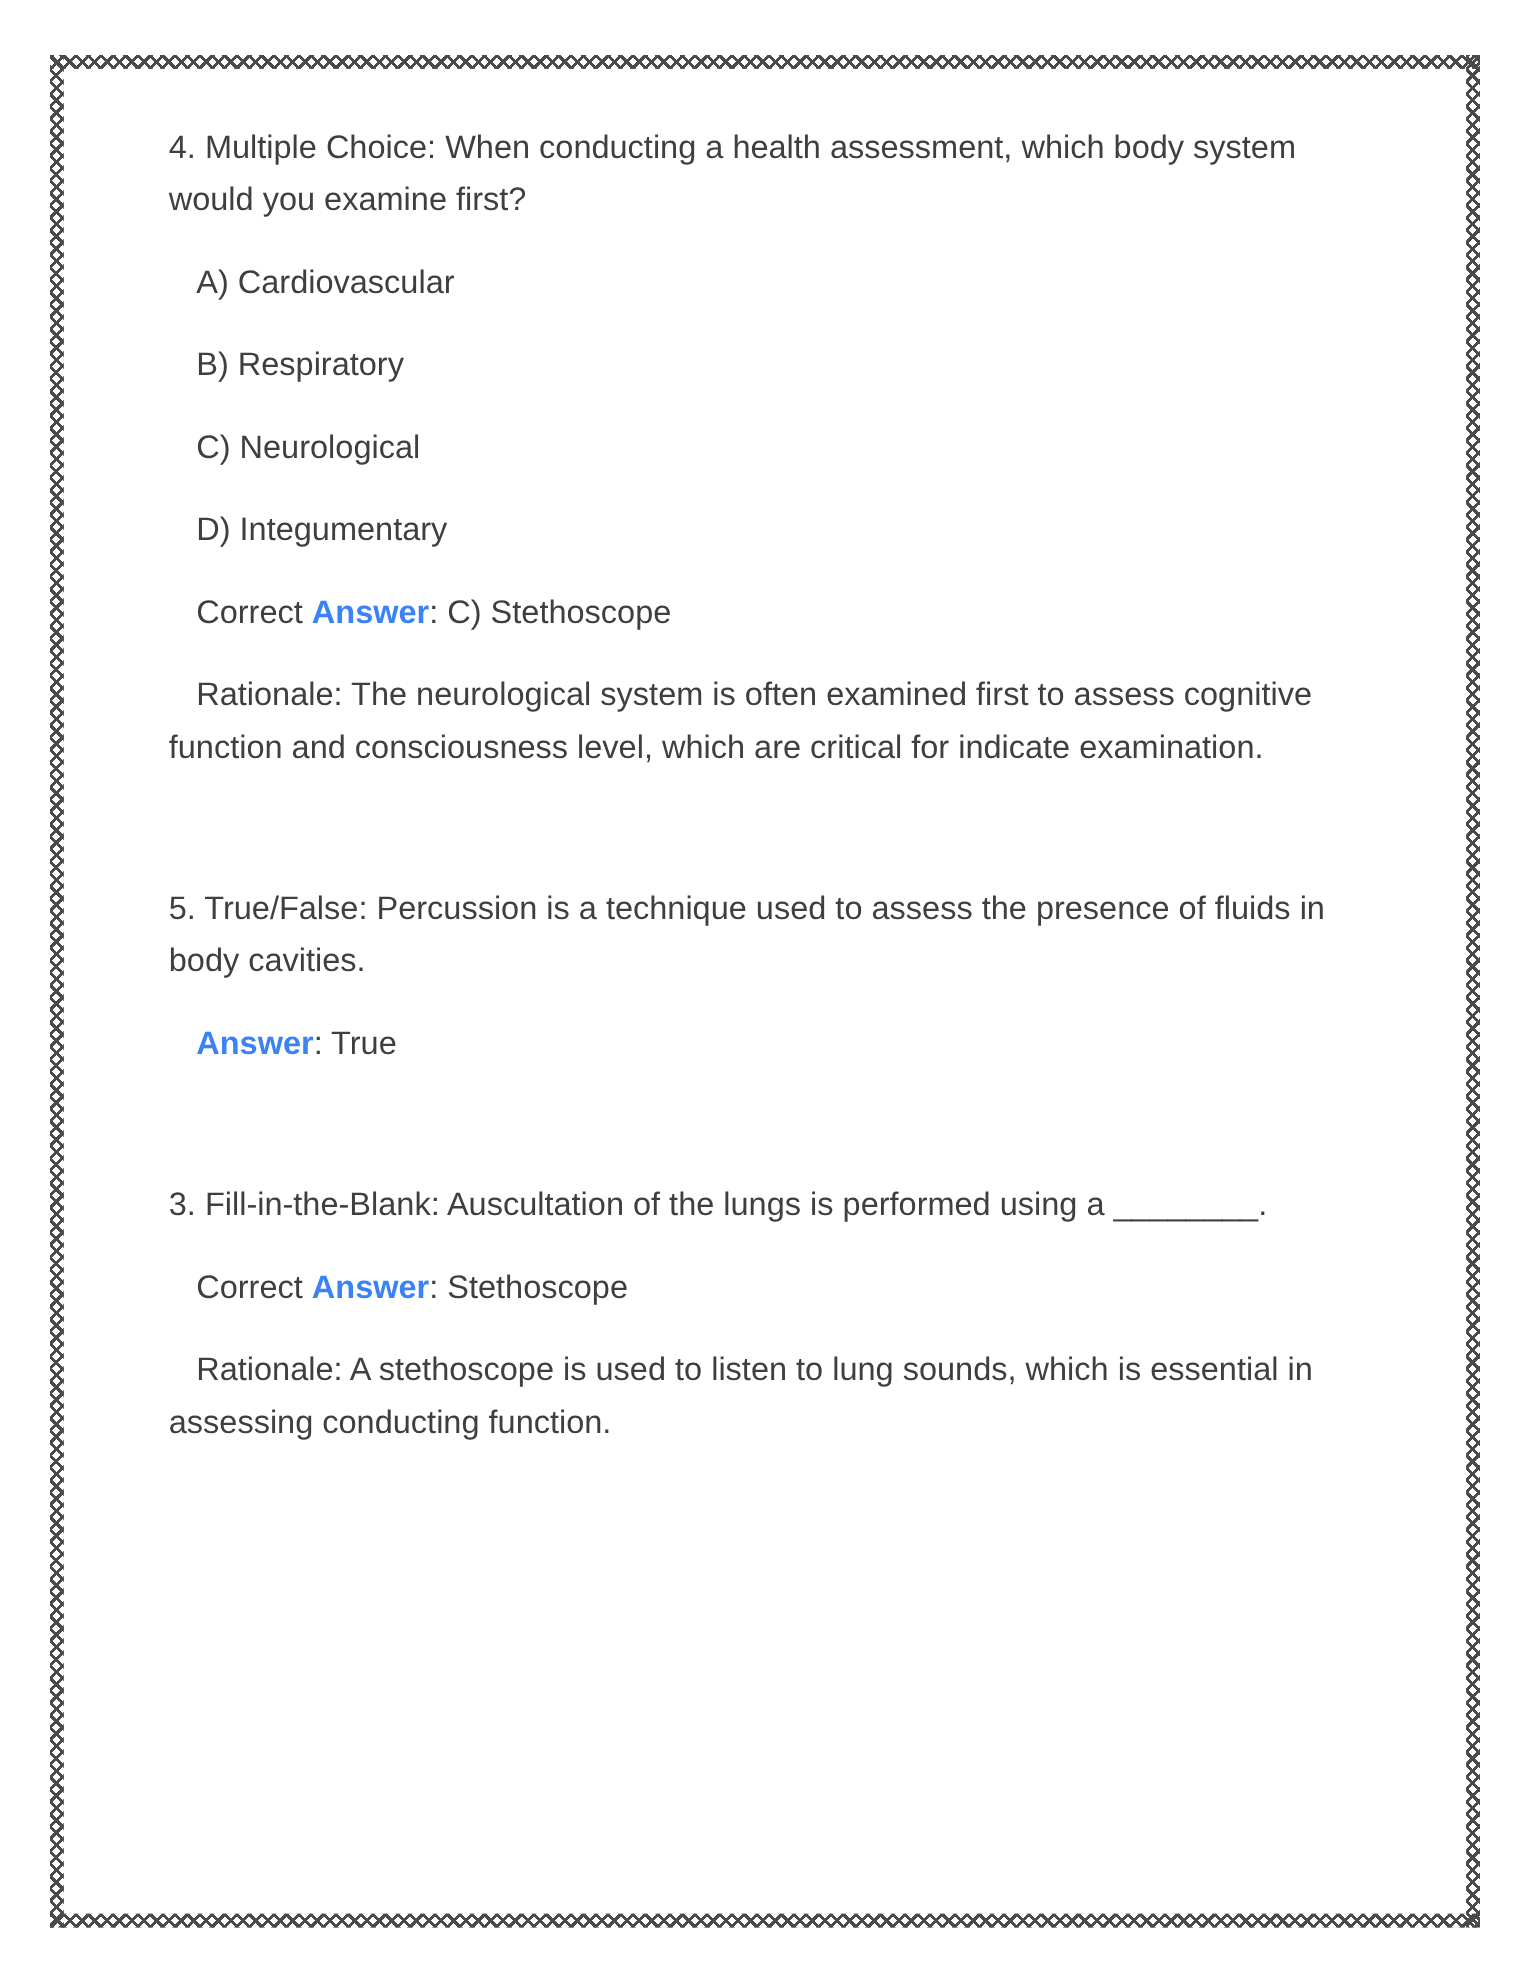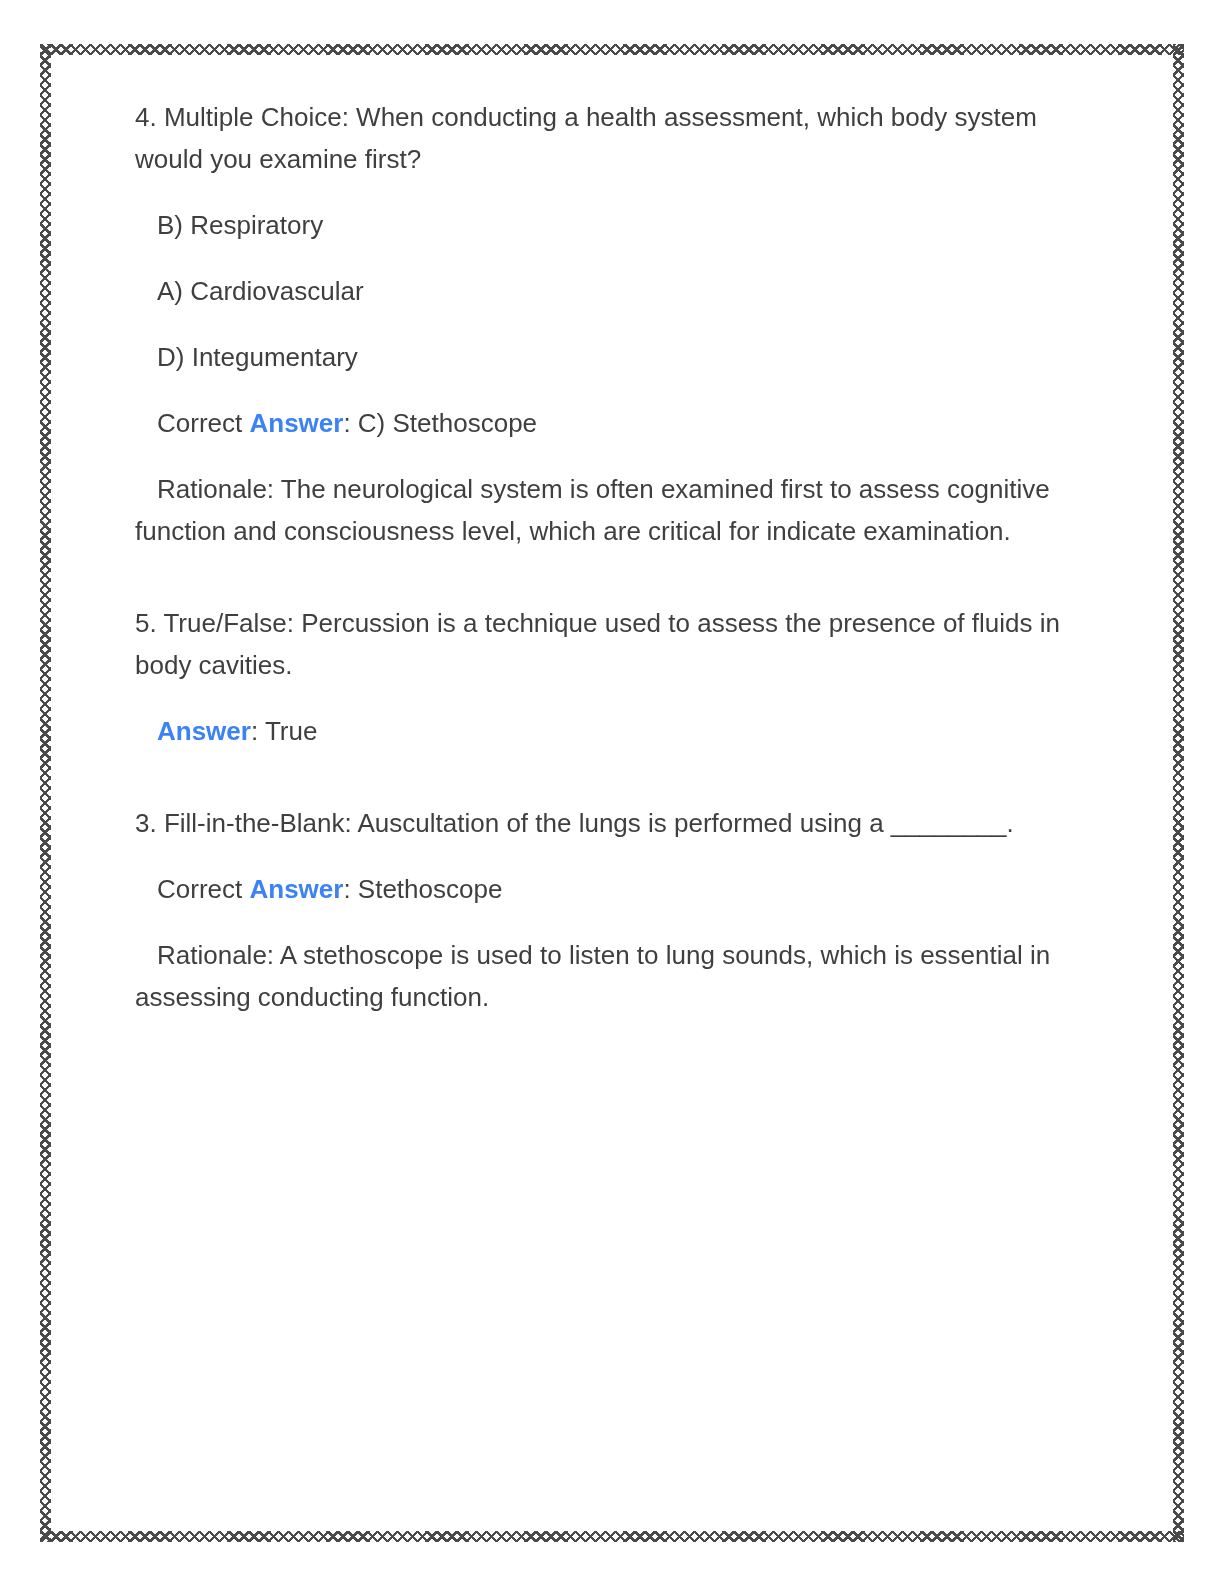--- a/index.html
+++ b/index.html
@@ -37,21 +37,21 @@
   }
 
   p {
     margin: 0 0 24px 0;
     font-size: 26px;
     line-height: 42px;
   }
   .q-title { text-indent: 0; }
   .indent { text-indent: 22px; }
 
-  .question + .question { margin-top: 50px; }
+  .question + .question { margin-top: 87px; }
 
   .answer-label {
     color: #3b82f6;
     font-weight: bold;
   }
 </style>
 </head>
 <body>
 
 <div class="page">
@@ -59,22 +59,23 @@
   <div class="frame-edge frame-top"></div>
   <div class="frame-edge frame-bottom"></div>
   <div class="frame-edge frame-left"></div>
   <div class="frame-edge frame-right"></div>
 
   <div class="content">
 
     <div class="question">
       <p class="q-title">4. Multiple Choice: When conducting a health assessment, which body system would you examine first?</p>
 
+      <p class="indent">A) Cardiovascular</p>
       <p class="indent">B) Respiratory</p>
-      <p class="indent">A) Cardiovascular</p>
+      <p class="indent">C) Neurological</p>
       <p class="indent">D) Integumentary</p>
 
       <p class="indent"><span>Correct </span><span class="answer-label">Answer</span><span>: C) Stethoscope</span></p>
 
       <p class="indent">Rationale: The neurological system is often examined first to assess cognitive function and consciousness level, which are critical for indicate examination.</p>
     </div>
 
     <div class="question">
       <p class="q-title">5. True/False: Percussion is a technique used to assess the presence of fluids in body cavities.</p>
 

